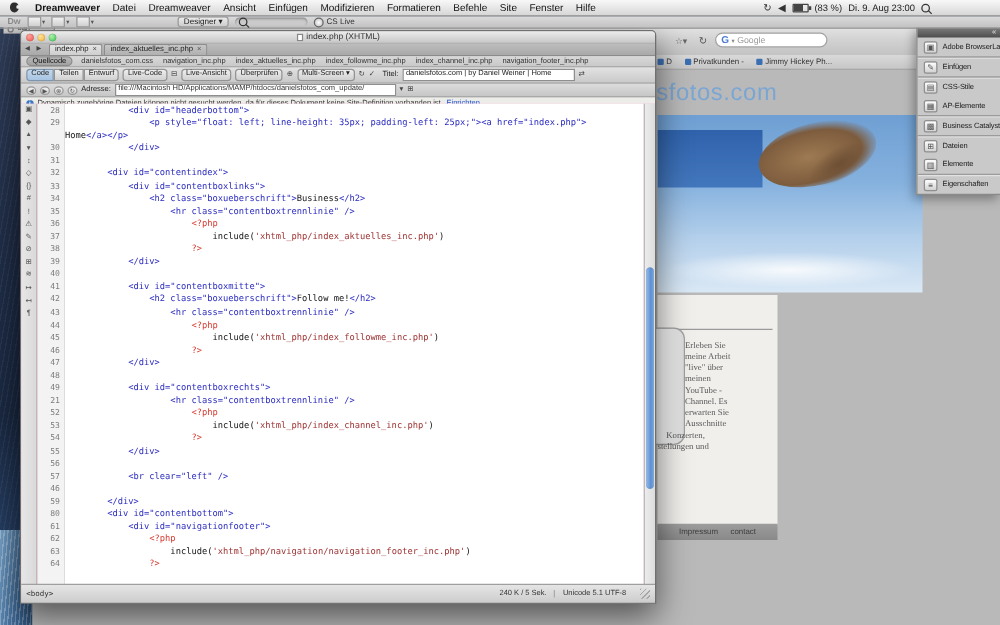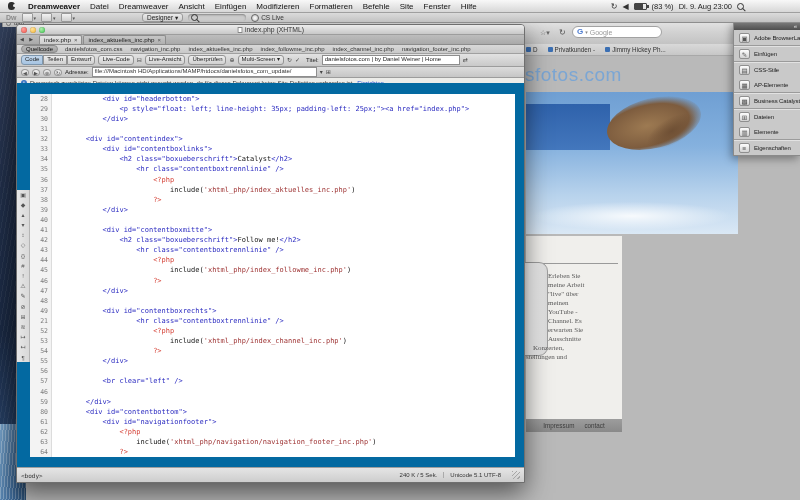--- a/index.html
+++ b/index.html
@@ -156,21 +156,21 @@
     line-height:6px;text-align:center;background:linear-gradient(#f0f0f0,#d2d2d2);box-sizing:border-box;font-style:normal;}
   .alabel{font-size:6px;color:#222;}
   .afield{font-size:6px;color:#333;background:#fff;border:1px solid #8e8e8e;line-height:7.5px;
     padding:0 2px;width:225px;white-space:nowrap;overflow:hidden;box-sizing:border-box;}
   .infobar{height:10px;background:#ecece9;border-bottom:1px solid #a9a9a9;
     display:flex;align-items:center;gap:3px;padding:0 4px;}
   .info-ic{width:6px;height:6px;border-radius:50%;background:#3a76c4;color:#fff;font-size:5px;
     line-height:6px;text-align:center;font-style:normal;font-weight:bold;flex:0 0 6px;}
   .imsg{font-size:6px;color:#333;white-space:nowrap;}
   .ilink{font-size:6px;color:#1b4fd0;text-decoration:underline;white-space:nowrap;}
-  .codearea{position:absolute;top:58px;left:0;right:0;bottom:14px;display:flex;background:#0369a1;align-items:center;}
+  .codearea{position:absolute;top:58px;left:0;right:0;bottom:14px;display:flex;background:#f9a8d4;}
   .codetools{width:13px;flex:0 0 13px;background:linear-gradient(90deg,#e7e7e7,#d9d9d9);
     border-right:1px solid #b5b5b5;display:flex;flex-direction:column;align-items:center;
     padding-top:2px;gap:3.2px;box-sizing:border-box;}
   .ct-ic{font-size:6px;color:#555;line-height:7px;}
   .codelines{flex:1;overflow:hidden;font-family:"DejaVu Sans Mono",monospace;font-size:7px;
     background:linear-gradient(90deg,#f3f3f3 0,#f3f3f3 21px,#dcdcdc 21px,#dcdcdc 22px,#ffffff 22px);}
   .crow{height:10.1px;line-height:10.1px;white-space:pre;display:flex;}
   .ln{flex:0 0 18px;text-align:right;padding-right:4px;color:#7d7d7d;font-size:6.5px;}
   .cd{flex:1;overflow:hidden;}
   .seg-t{color:#2a2ac0;}
@@ -442,25 +442,26 @@
           <span class="ct-ic">⊘</span>
           <span class="ct-ic">⊞</span>
           <span class="ct-ic">≋</span>
           <span class="ct-ic">↦</span>
           <span class="ct-ic">↤</span>
           <span class="ct-ic">¶</span>
         </div>
       <div class="codelines">
           <div class="crow"><span class="ln">28</span><span class="cd"><span class="seg-t">            &lt;div id="headerbottom"&gt;</span></span></div>
           <div class="crow"><span class="ln">29</span><span class="cd"><span class="seg-t">                &lt;p style="float: left; line-height: 35px; padding-left: 25px;"&gt;&lt;a href="index.php"&gt;</span></span></div>
+          <div class="crow"><span class="ln"></span><span class="cd"><span class="seg-x">Home</span><span class="seg-t">&lt;/a&gt;&lt;/p&gt;</span></span></div>
           <div class="crow"><span class="ln">30</span><span class="cd"><span class="seg-t">            &lt;/div&gt;</span></span></div>
           <div class="crow"><span class="ln">31</span><span class="cd"></span></div>
           <div class="crow"><span class="ln">32</span><span class="cd"><span class="seg-t">        &lt;div id="contentindex"&gt;</span></span></div>
           <div class="crow"><span class="ln">33</span><span class="cd"><span class="seg-t">            &lt;div id="contentboxlinks"&gt;</span></span></div>
-          <div class="crow"><span class="ln">34</span><span class="cd"><span class="seg-t">                &lt;h2 class="boxueberschrift"&gt;</span><span class="seg-x">Catalyst</span><span class="seg-t">&lt;/h2&gt;</span></span></div>
+          <div class="crow"><span class="ln">34</span><span class="cd"><span class="seg-t">                &lt;h2 class="boxueberschrift"&gt;</span><span class="seg-x">Business</span><span class="seg-t">&lt;/h2&gt;</span></span></div>
           <div class="crow"><span class="ln">35</span><span class="cd"><span class="seg-t">                    &lt;hr class="contentboxtrennlinie" /&gt;</span></span></div>
           <div class="crow"><span class="ln">36</span><span class="cd"><span class="seg-p">                        &lt;?php</span></span></div>
           <div class="crow"><span class="ln">37</span><span class="cd"><span class="seg-x">                            include(</span><span class="seg-s">'xhtml_php/index_aktuelles_inc.php'</span><span class="seg-x">)</span></span></div>
           <div class="crow"><span class="ln">38</span><span class="cd"><span class="seg-p">                        ?&gt;</span></span></div>
           <div class="crow"><span class="ln">39</span><span class="cd"><span class="seg-t">            &lt;/div&gt;</span></span></div>
           <div class="crow"><span class="ln">40</span><span class="cd"></span></div>
           <div class="crow"><span class="ln">41</span><span class="cd"><span class="seg-t">            &lt;div id="contentboxmitte"&gt;</span></span></div>
           <div class="crow"><span class="ln">42</span><span class="cd"><span class="seg-t">                &lt;h2 class="boxueberschrift"&gt;</span><span class="seg-x">Follow me!</span><span class="seg-t">&lt;/h2&gt;</span></span></div>
           <div class="crow"><span class="ln">43</span><span class="cd"><span class="seg-t">                    &lt;hr class="contentboxtrennlinie" /&gt;</span></span></div>
           <div class="crow"><span class="ln">44</span><span class="cd"><span class="seg-p">                        &lt;?php</span></span></div>

